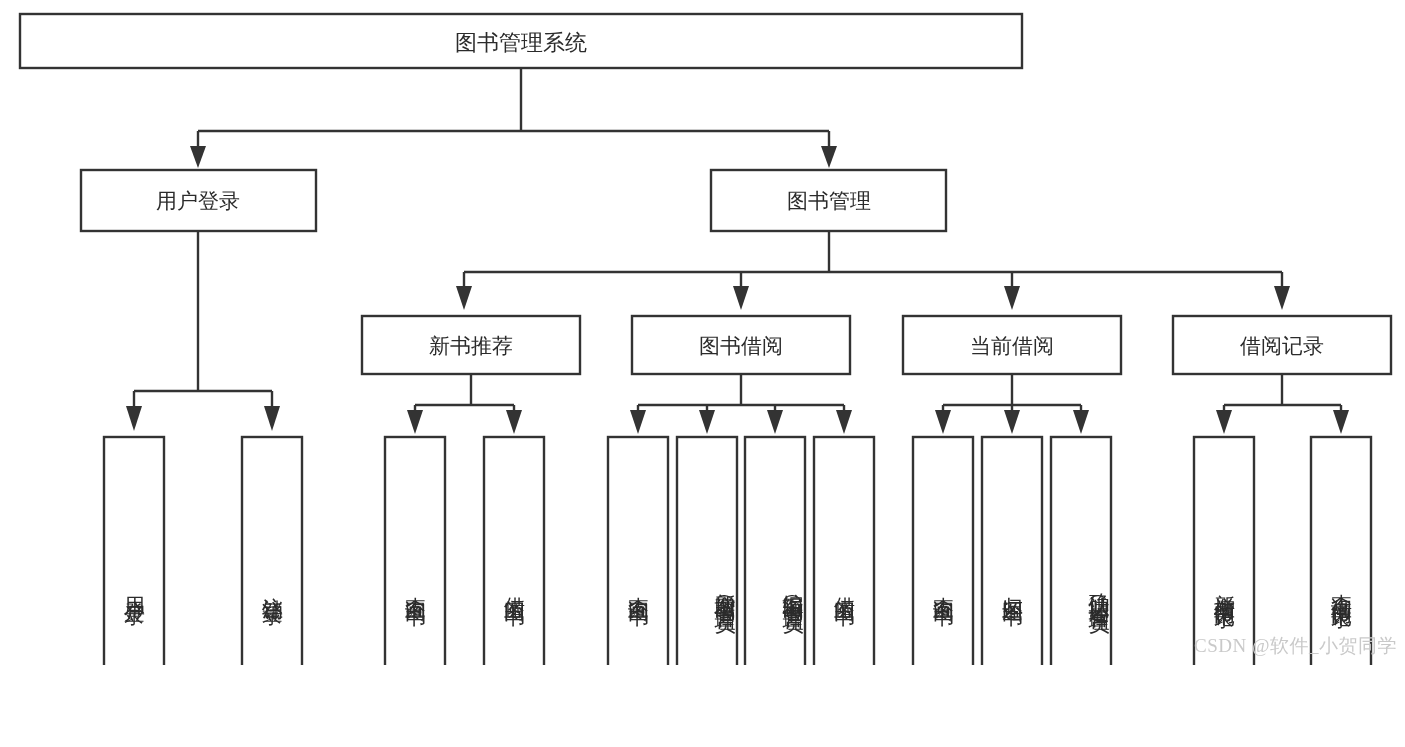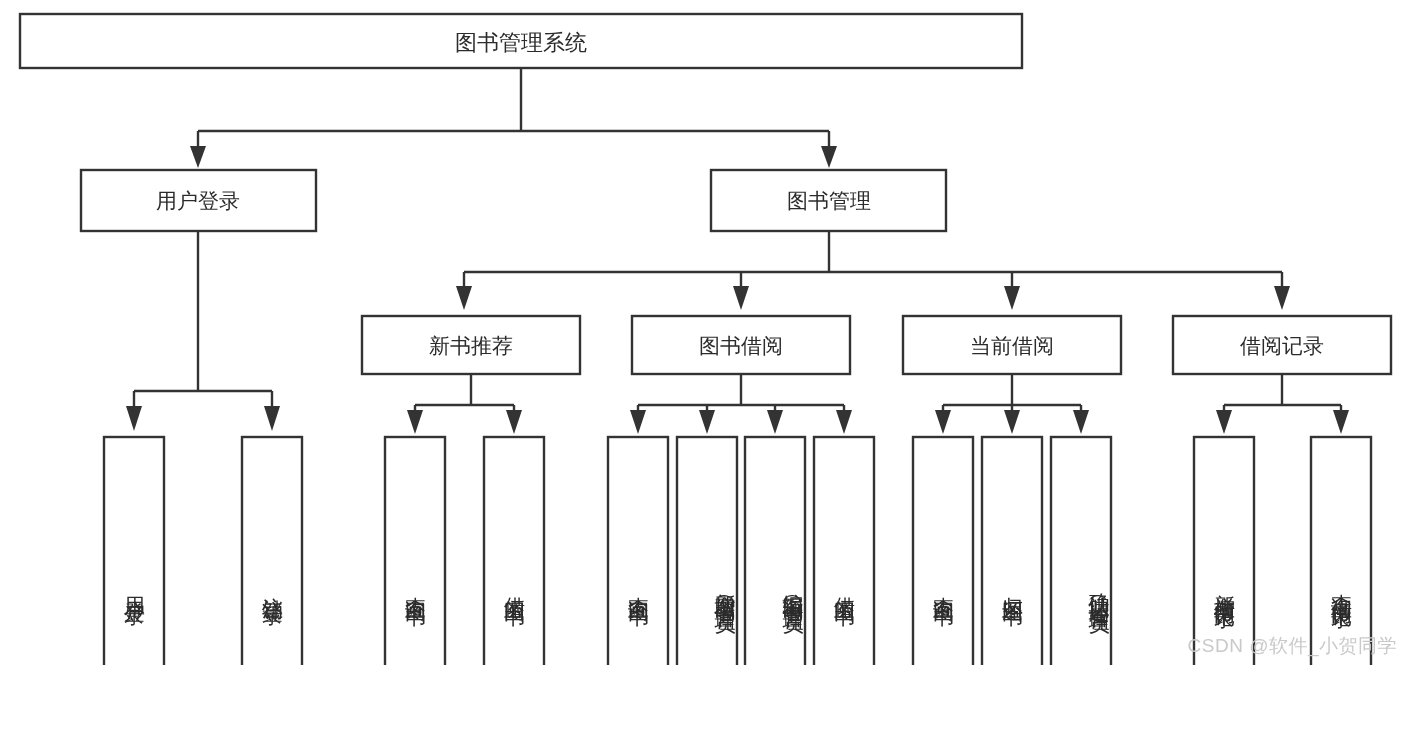--- a/index.html
+++ b/index.html
@@ -73,21 +73,21 @@
     box-sizing: border-box;
   }
   .leaf-vtext.centered {
     align-items: center;
     padding-top: 0;
   }
   .watermark {
     position: absolute;
     right: 8px;
     bottom: 6px;
-    font-family: Liberation Sans, sans-serif;
+    font-family: Liberation Serif, serif;
     font-size: 19px;
     color: #c9c9c9;
     letter-spacing: 0.5px;
     user-select: none;
     pointer-events: none;
     white-space: nowrap;
   }
 </style>
 </head>
 <body>

